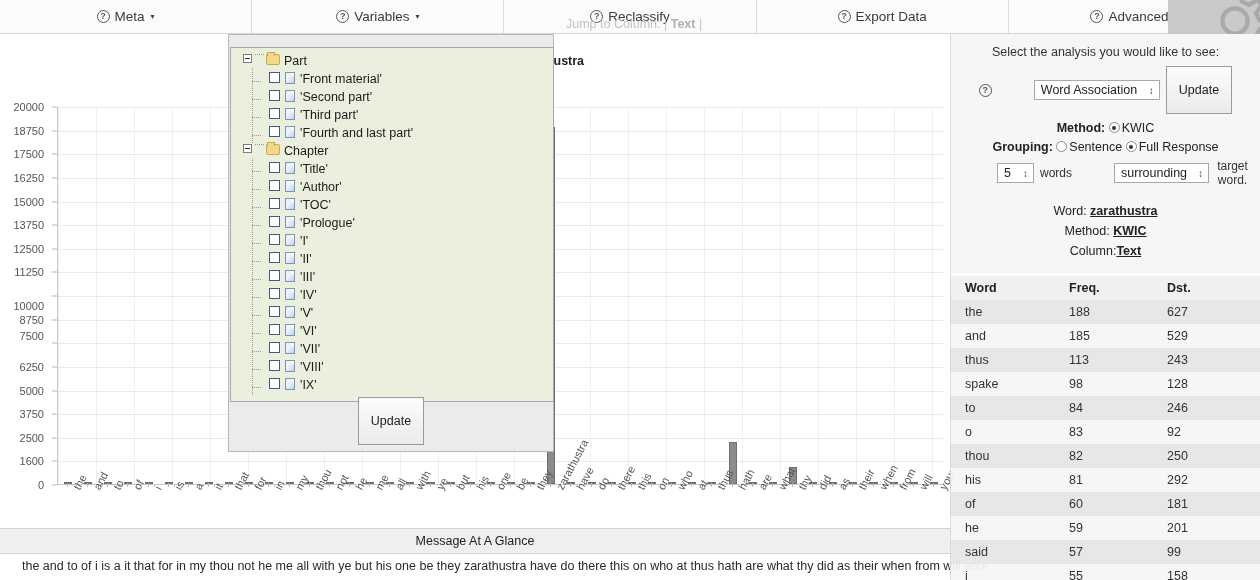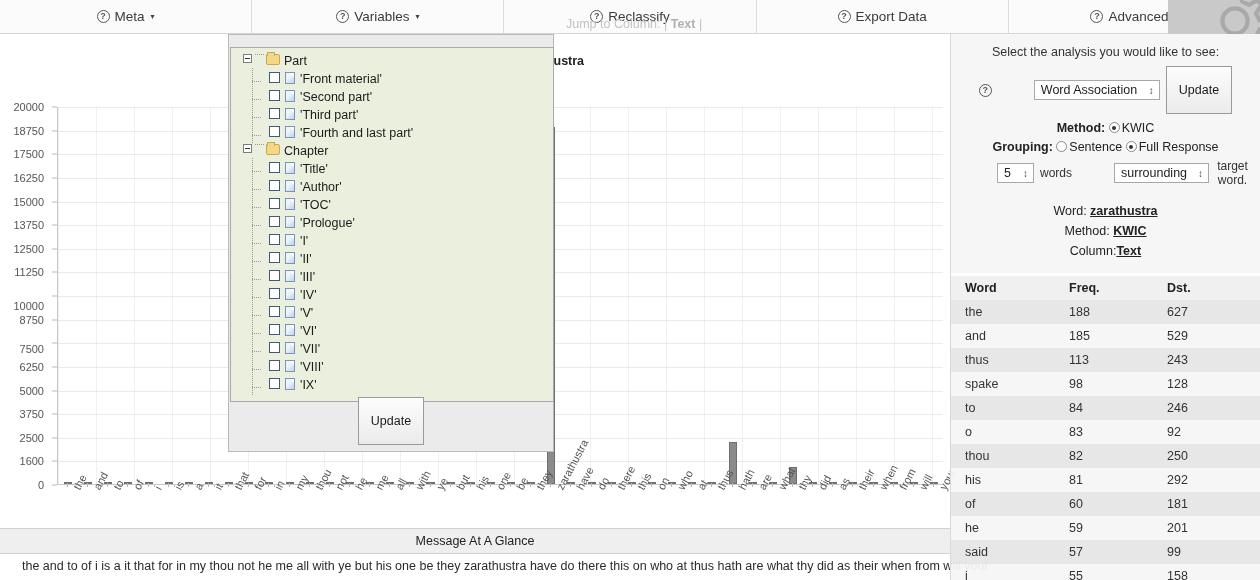--- a/index.html
+++ b/index.html
@@ -321,21 +321,21 @@
         <div class="ytick" style="top: 0px;">20000</div>
         <div class="ytick" style="top: 23.625px;">18750</div>
         <div class="ytick" style="top: 47.25px;">17500</div>
         <div class="ytick" style="top: 70.875px;">16250</div>
         <div class="ytick" style="top: 94.5px;">15000</div>
         <div class="ytick" style="top: 118.125px;">13750</div>
         <div class="ytick" style="top: 141.75px;">12500</div>
         <div class="ytick" style="top: 165.375px;">11250</div>
         <div class="ytick" style="top: 189px; margin-top: 10px;">10000</div>
         <div class="ytick" style="top: 212.625px;">8750</div>
-        <div class="ytick" style="top: 242px; text-align: center;">7500</div>
+        <div class="ytick" style="top: 229px; text-align: center;">7500</div>
         <div class="ytick" style="top: 259.875px;">6250</div>
         <div class="ytick" style="top: 283.5px;">5000</div>
         <div class="ytick" style="top: 307.125px;">3750</div>
         <div class="ytick" style="top: 330.75px;">2500</div>
         <div class="ytick" style="top: 354.375px;">1600</div>
         <div class="ytick" style="top: 378px;">0</div>
       </div>
     <div class="plot" id="plot">
         <div class="hgrid" style="top: 0px;"></div>
         <div class="hgrid" style="top: 23.625px;"></div>

